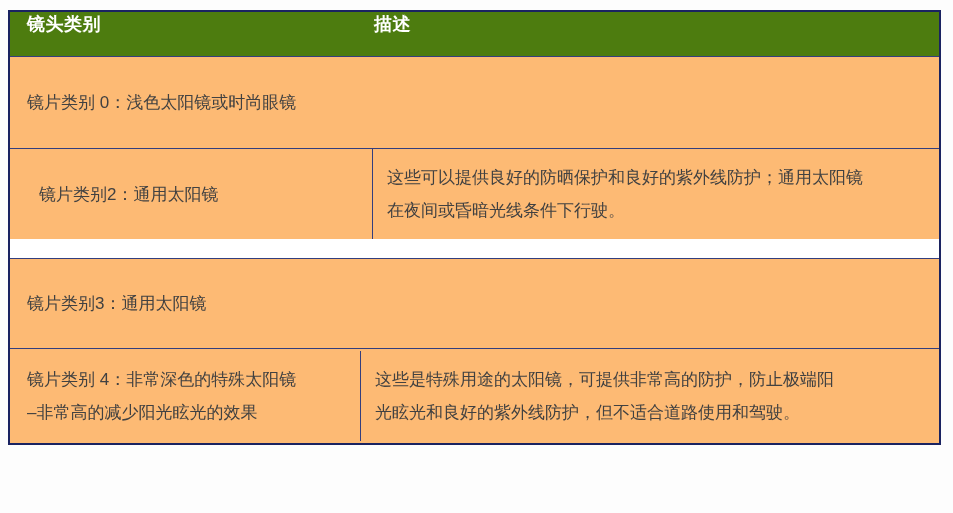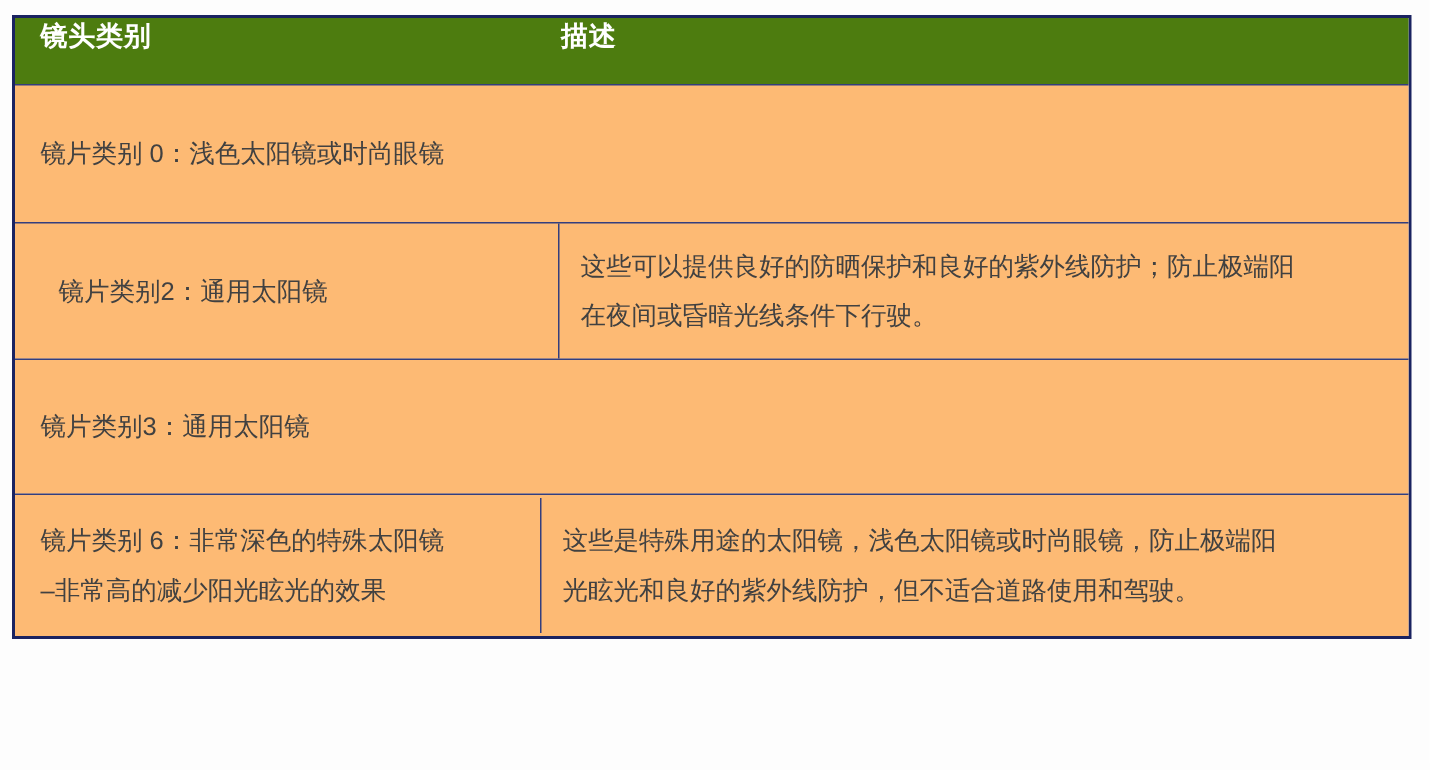--- a/index.html
+++ b/index.html
@@ -47,21 +47,21 @@
     padding: 12px 12px 12px 17px;
   }
   .cell.c2 {
     flex: 1;
     border-left: 1.5px solid #333e7e;
     padding: 12px 16px 12px 14px;
   }
   .r0 { min-height: 92px; }
   .r1 { min-height: 88px; }
   .r2 { min-height: 86px; padding-left: 12px; }
-  .r3 { min-height: 90px; }
+  .r3 { min-height: 90px; margin-top: 19px; }
   .r4 { min-height: 95px; }
 </style>
 </head>
 <body>
 
 <div class="table-wrap">
 
   <div class="thead">
     <div class="c1">镜头类别</div>
     <div class="c2">描述</div>
@@ -72,35 +72,35 @@
         <p>镜片类别 0：浅色太阳镜或时尚眼镜</p>
       </div>
   </div>
 
 
   <div class="trow r2">
     <div class="cell c1">
         <p>镜片类别2：通用太阳镜</p>
       </div>
     <div class="cell c2">
-        <p>这些可以提供良好的防晒保护和良好的紫外线防护；防止极端阳
+        <p>这些可以提供良好的防晒保护和良好的紫外线防护；通用太阳镜
 在夜间或昏暗光线条件下行驶。</p>
       </div>
   </div>
 
   <div class="trow r3">
     <div class="cell c1">
         <p>镜片类别3：通用太阳镜</p>
       </div>
   </div>
 
   <div class="trow r4">
     <div class="cell c1">
-        <p>镜片类别 6：非常深色的特殊太阳镜
+        <p>镜片类别 4：非常深色的特殊太阳镜
 –非常高的减少阳光眩光的效果</p>
       </div>
     <div class="cell c2">
-        <p>这些是特殊用途的太阳镜，浅色太阳镜或时尚眼镜，防止极端阳
+        <p>这些是特殊用途的太阳镜，可提供非常高的防护，防止极端阳
 光眩光和良好的紫外线防护，但不适合道路使用和驾驶。</p>
       </div>
   </div>
 
 </div>
 
 </body></html>

